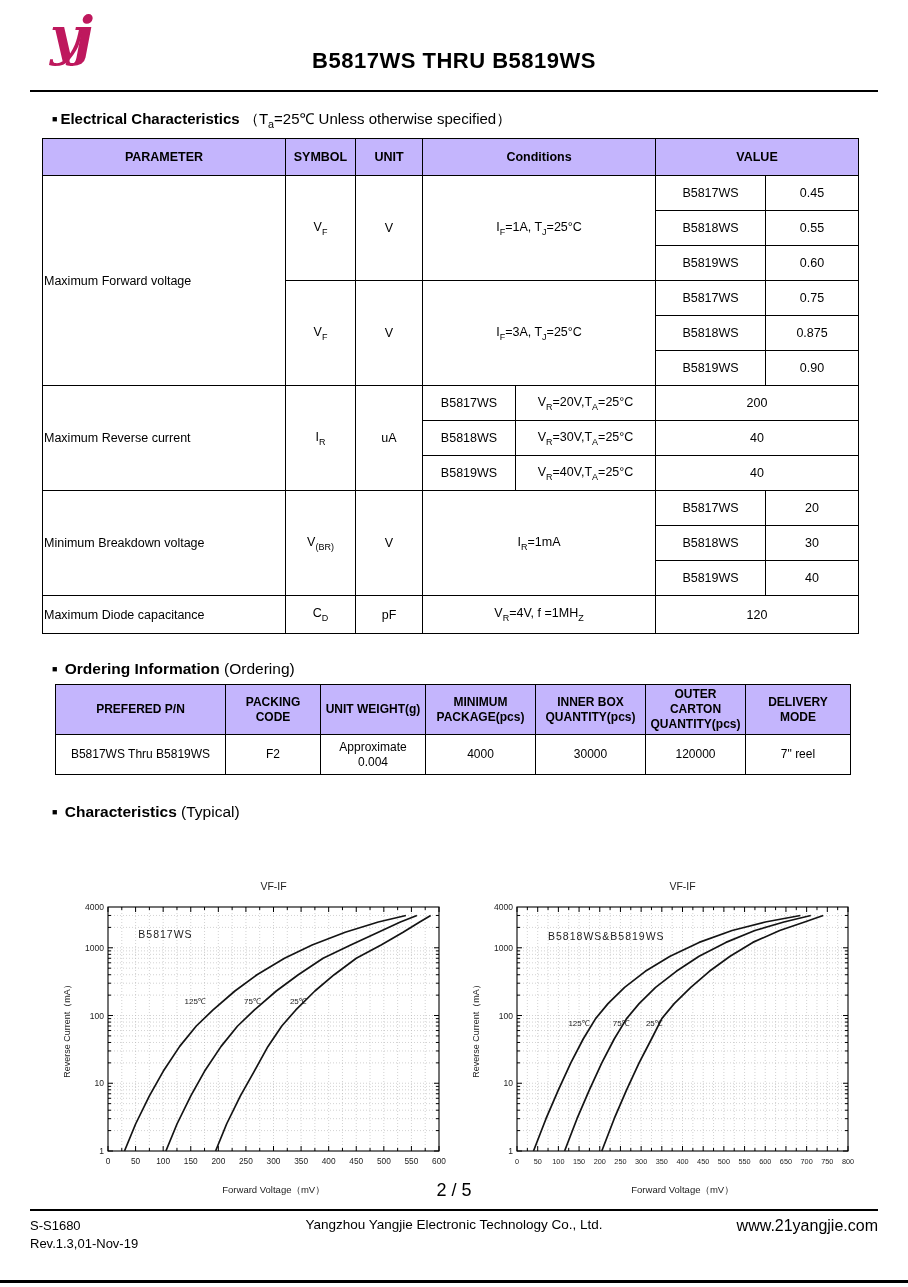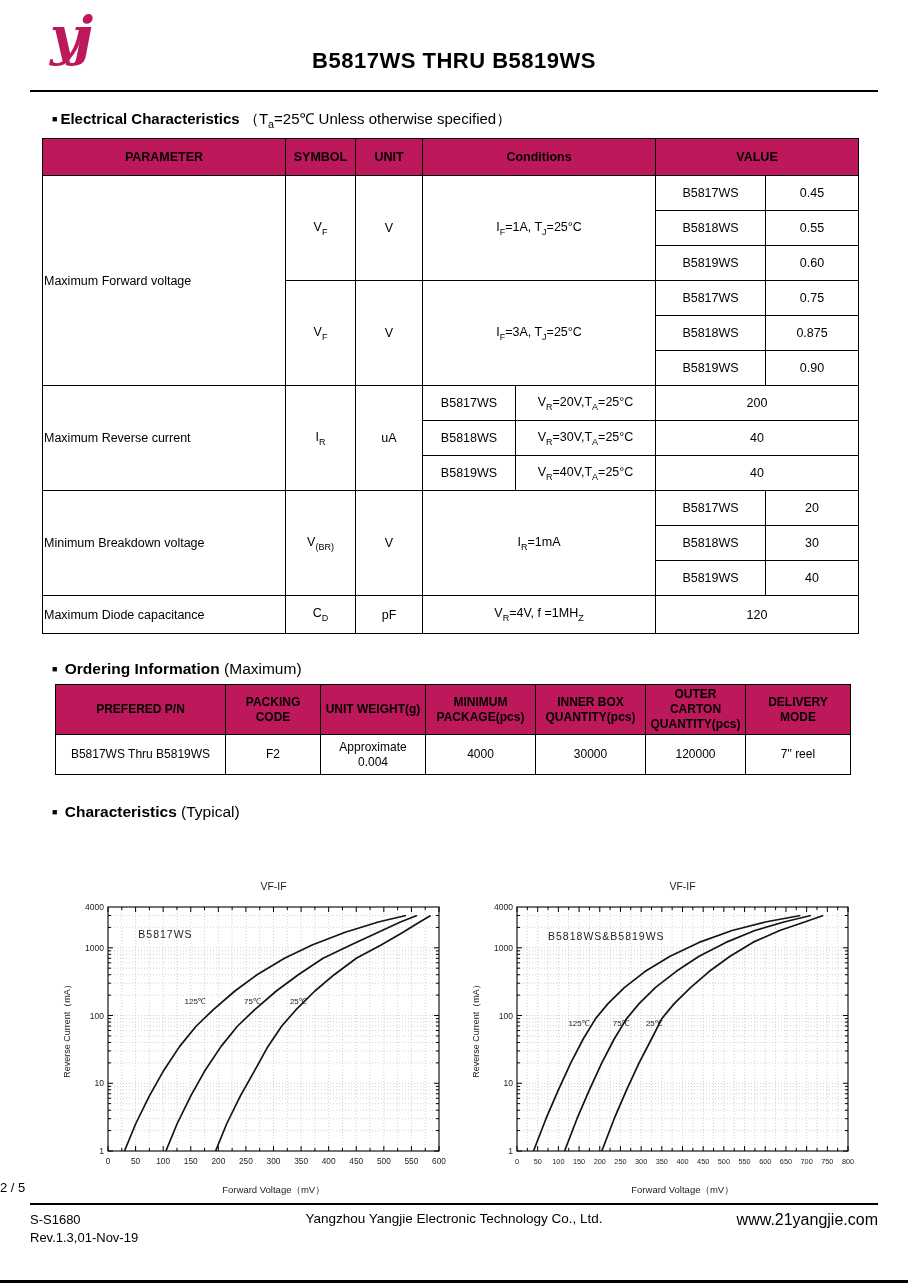--- a/index.html
+++ b/index.html
@@ -22,21 +22,21 @@
   }
   .header-rule { border-top: 2px solid #000; margin: 0 30px; }
   
   .sec-heading { margin: 16px 0 8px 52px; font-size: 15px; }
   .sec-heading .bullet { font-size: 9px; vertical-align: 2px; margin-right: 3px; }
   .sec-heading .bold { font-weight: bold; }
   .sec-heading .note { font-weight: normal; text-align: center; }
   
   table { border-collapse: collapse; table-layout: fixed; }
   td, th { border: 1px solid #000; font-size: 12.5px; text-align: center; vertical-align: middle; padding: 2px 3px; }
-  .tbl-head td { background: #be185d; font-weight: bold; margin-left: 30px; }
+  .tbl-head td { background: #c4b5fd; font-weight: bold; margin-left: 30px; }
   #elec-table { margin-left: 42px; width: 816px; }
   #elec-table tr { height: 35px; }
   #elec-table tr.hdr { height: 37px; }
   #elec-table tr.tall { height: 38px; }
   #elec-table td.param { text-align: left; padding-left: 1px; }
   sub { font-size: 0.72em; }
   #order-table { margin-left: 55px; width: 795px; margin-top: 4px; }
   #order-table tr.hdr { height: 42px; }
   #order-table tr { height: 40px; }
   #order-table td { font-size: 12px; line-height: 1.25; }
@@ -45,21 +45,21 @@
   
   .charts { display: flex; margin: 56px 0 0 58px; gap: 14px; }
   svg.chart { display: block; }
   svg .grid { stroke: #b3b3b3; stroke-width: 0.6; stroke-dasharray: 1 2; }
   svg .frame { fill: none; stroke: #000; stroke-width: 1.1; }
   svg .tick { stroke: #000; stroke-width: 1; }
   svg .curve { fill: none; stroke: #141414; stroke-width: 1.7; stroke-linejoin: round; }
   svg text { fill: #1c1c1c; font-family: "Liberation Sans", sans-serif; }
   
   .footer { position: absolute; left: 0; right: 0; top: 1180px; }
-  .pagenum { font-size: 13px; }
+  .pagenum { text-align: center; font-size: 18px; }
   .footer-rule { border-top: 2px solid #000; margin: 8px 30px 0; }
   .footer-row { display: flex; padding: 6px 30px 0; align-items: flex-start; gap: 20px; }
   .footer-left { width: 200px; font-size: 13px; line-height: 1.35; }
   .footer-center { flex: 1; text-align: center; font-size: 13.5px; }
   .footer-right { width: 200px; text-align: right; font-size: 16px; }
   .bottom-bar { position: absolute; left: 0; right: 0; top: 1280px; height: 3px; background: #000; }
 </style>
 </head>
 <body>
 
@@ -167,21 +167,21 @@
     <td>C<sub>D</sub></td>
     <td>pF</td>
     <td colspan="2">V<sub>R</sub>=4V, f =1MH<sub>Z</sub></td>
     <td colspan="2">120</td>
   </tr>
 </tbody>
   </table>
 
 <div class="sec-heading order-heading">
   <span class="bullet">■</span> <span class="bold">Ordering Information</span>
-  <span class="note">(Maximum)</span>
+  <span class="note">(Ordering)</span>
 </div>
 
 <table id="order-table">
   <colgroup>
     <col style="width:170px">
       <col style="width:95px">
       <col style="width:105px">
       <col style="width:110px">
     <col style="width:110px">
       <col style="width:100px">

